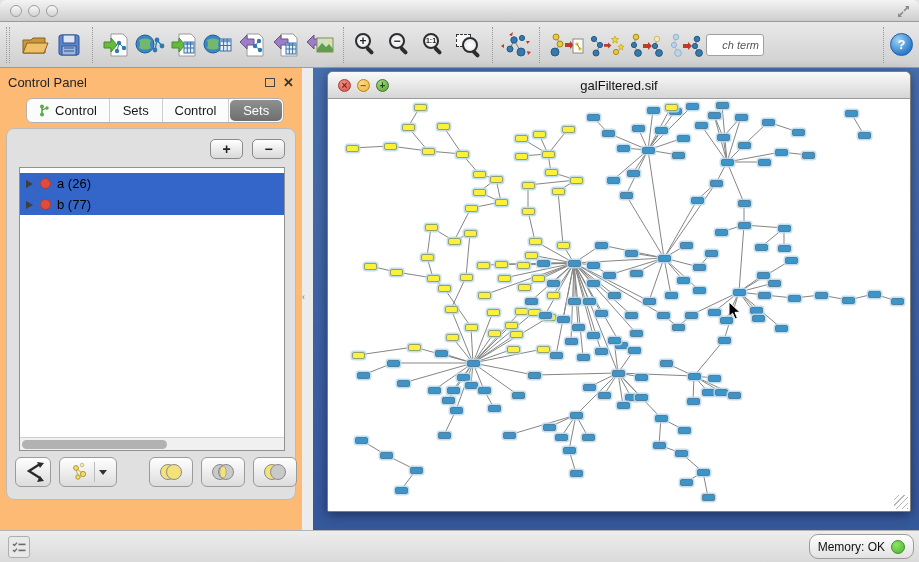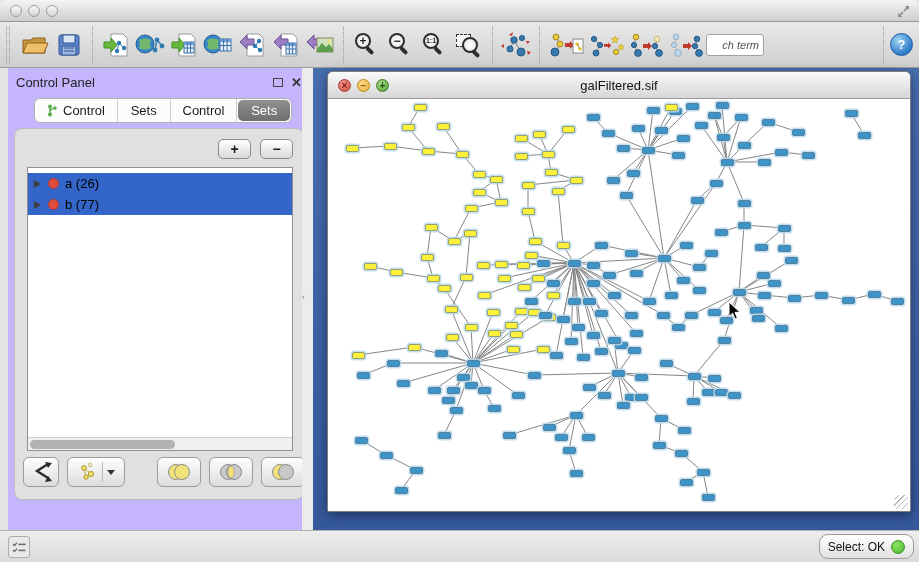--- a/index.html
+++ b/index.html
@@ -36,21 +36,21 @@
   .zoomfit .handle{left:18px;top:17px;}
   #searchbox{width:58px;height:22px;border:1px solid #a0a0a0;border-radius:3px;background:#fff;
      font-style:italic;font-size:11px;color:#555;padding:0 4px;text-align:right;
      display:flex;align-items:center;justify-content:flex-end;overflow:hidden;white-space:nowrap;flex:0 0 auto;}
   #helpbtn{width:23px;height:23px;border-radius:50%;border:1px solid #1a5ca8;
      background:radial-gradient(circle at 35% 30%,#9fd4f5,#2e7cc9 70%);color:#fff;font-weight:bold;
      font-size:13px;display:flex;align-items:center;justify-content:center;}
   .rightgrp{margin-left:auto;display:flex;align-items:center;}
 
   
-  #leftpanel{position:absolute;left:8px;top:68px;width:302px;height:462px;background:#c4b5fd;}
+  #leftpanel{position:absolute;left:0;top:68px;width:302px;height:462px;background:#fdba74;}
   #cp-header{height:28px;display:flex;align-items:center;padding:0 8px;font-size:13px;color:#222;}
   #cp-float{margin-left:auto;width:10px;height:9px;border:1.5px solid #444;}
   #cp-close{margin-left:8px;font-size:13px;font-weight:bold;color:#333;line-height:1;}
   #tabbar{margin:2px 18px 0 26px;height:25px;display:flex;background:#fcfcfc;
      border:1px solid #b2b2b2;border-radius:6px;overflow:hidden;align-items:stretch;}
   .tab{display:flex;align-items:center;justify-content:center;font-size:13px;color:#1a1a1a;
      padding:0 12px;flex:1;border-right:1px solid #cfcfcf;}
   .tab:last-child{border-right:none;}
   .tab.active{background:linear-gradient(#8f8f8f,#6f6f6f);color:#fff;border-radius:5px;margin:1px;}
   .tab svg{margin-right:5px;}
@@ -858,16 +858,16 @@
 <div id="statusbar">
   <div id="taskbtn">
     <svg width="14" height="12" viewBox="0 0 14 12">
       <path d="M1 3 l1.5 1.5 L5 1.6" stroke="#6b6b6b" fill="none" stroke-width="1.3"></path>
       <rect x="6.5" y="2.6" width="7" height="1.6" fill="#6b6b6b"></rect>
       <path d="M1 9 l1.5 1.5 L5 7.6" stroke="#6b6b6b" fill="none" stroke-width="1.3"></path>
       <rect x="6.5" y="8.6" width="7" height="1.6" fill="#6b6b6b"></rect>
     </svg>
   </div>
   <div id="membtn">
-    <span>Select: OK</span>
+    <span>Memory: OK</span>
     <div id="memdot"></div>
   </div>
 </div>
 
 </body></html>

